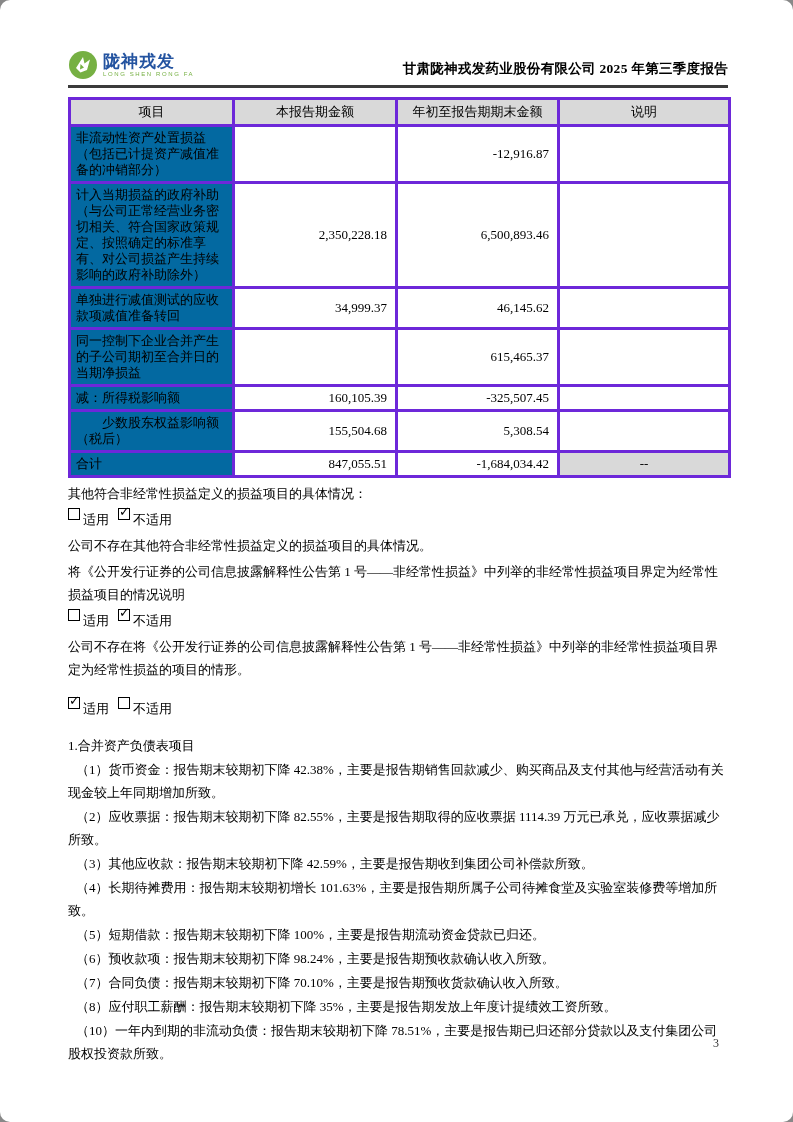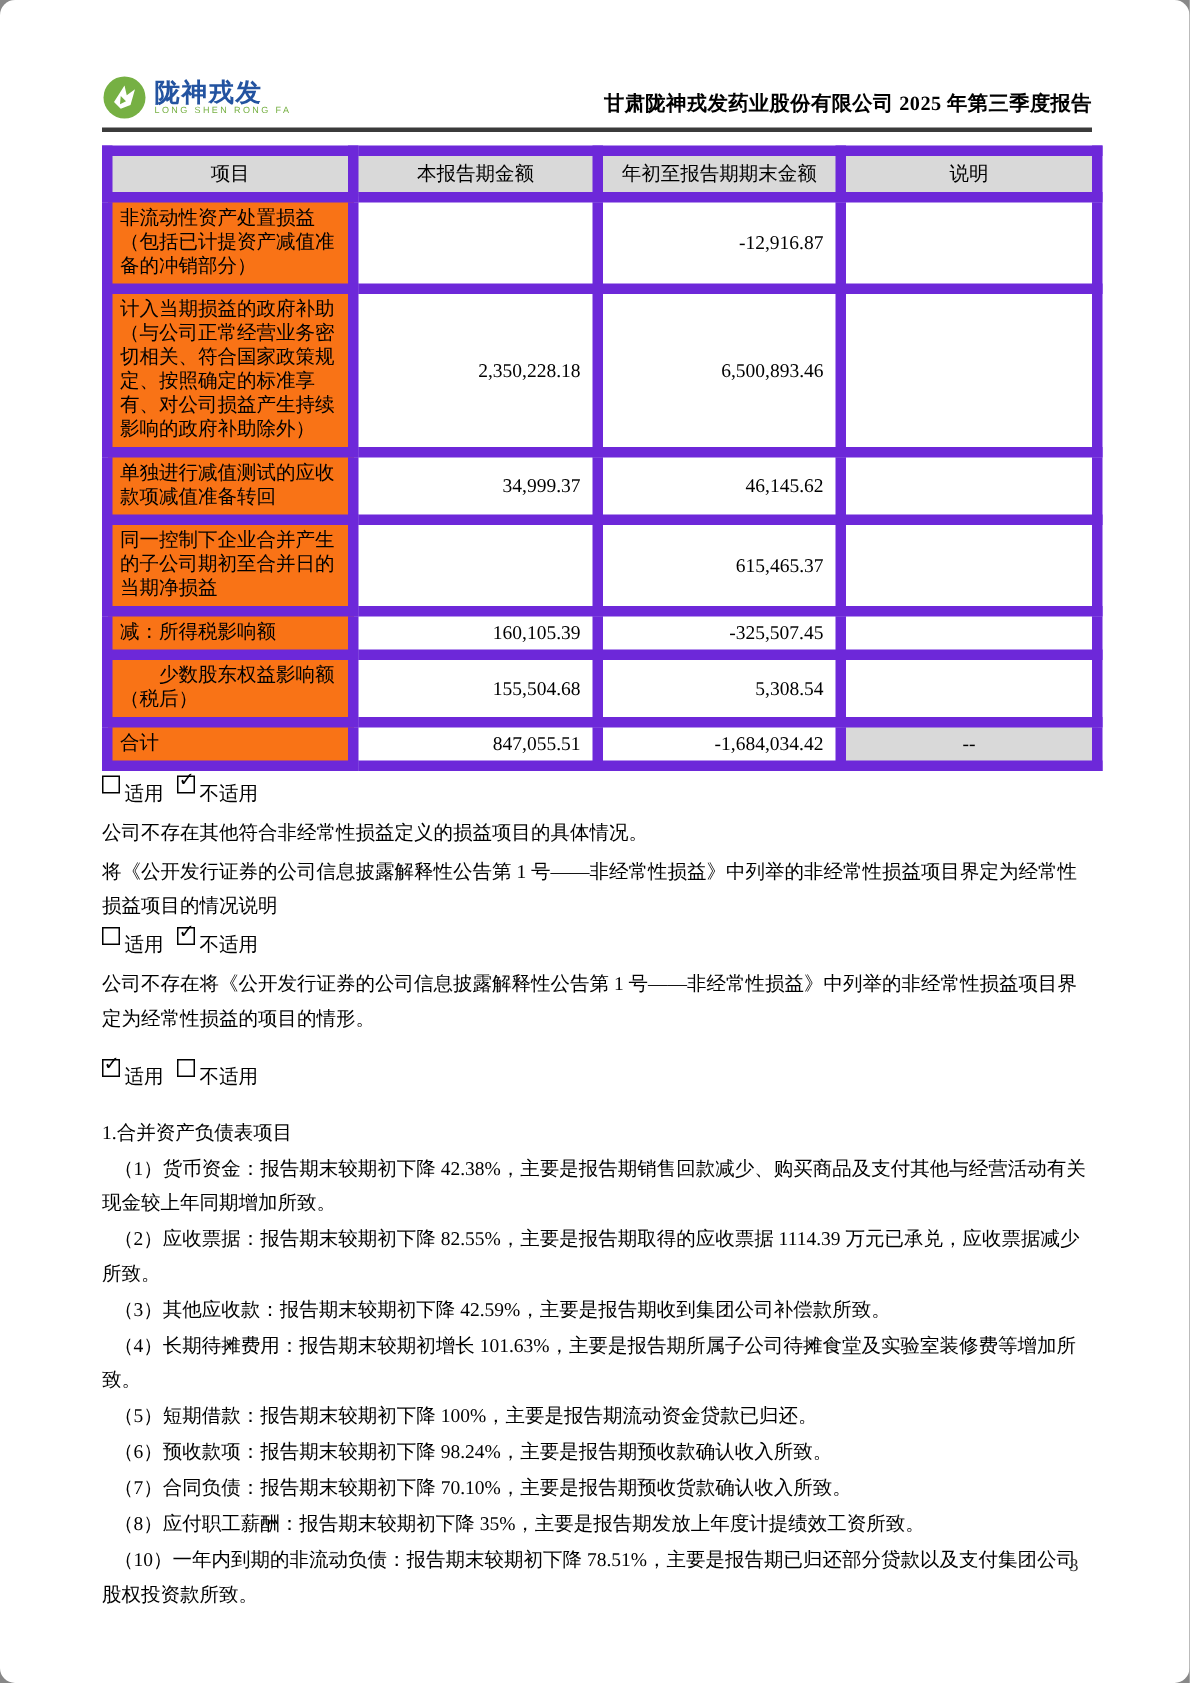--- a/index.html
+++ b/index.html
@@ -16,23 +16,23 @@
     font-size:17px;color:#2353a0;letter-spacing:1px;line-height:17px;}
   .logo-txt .en{font-family:"Liberation Sans","DejaVu Sans",sans-serif;font-size:6px;
     color:#76b043;letter-spacing:1.6px;line-height:8px;}
   .hdr-title{font-size:13.5px;font-weight:600;letter-spacing:.3px;padding-bottom:2px;}
   .rule{height:2.5px;background:#3b3b3b;margin-top:5px;}
 
   
   table{border-collapse:collapse;table-layout:fixed;width:660px;margin-top:9px;
     font-size:13px;line-height:16px;}
   col.c1{width:164px}col.c2{width:163px}col.c3{width:162px}col.c4{width:171px}
-  th,td{border:7px solid #6d28d9;padding:3px 5px;vertical-align:middle;}
+  th,td{border:3px solid #6d28d9;padding:3px 5px;vertical-align:middle;}
   th{background:#d9d9d9;font-weight:normal;text-align:center;padding:4px 2px;}
-  td.item{background:#f97316;text-align:left;font-family:Liberation Mono, monospace;}
+  td.item{background:#0369a1;text-align:left;}
   td.num{text-align:right;padding-right:8px;}
   td.note{text-align:center;}
   td.note.gray{background:#d9d9d9;}
   td.indent-first{text-indent:2em;}
 
   
   .para{font-size:13px;line-height:23px;margin:3px 0 0 0;}
   .gap-s{margin-top:4px;}
   .checkline{font-size:13px;line-height:23px;margin:3px 0 0 0;display:flex;}
   .cb{position:relative;display:inline-block;width:10px;height:10px;border:1.5px solid #000;
@@ -120,20 +120,21 @@
       </tr>
       <tr>
         <td class="item">合计</td>
         <td class="num">847,055.51</td>
         <td class="num">-1,684,034.42</td>
         <td class="note gray">--</td>
       </tr>
     </tbody>
       </table>
 
+    <p class="para gap-s">其他符合非经常性损益定义的损益项目的具体情况：</p>
 
     <div class="checkline">
       <span class="cb"></span>
       <span>适用</span>
       <span class="cb-gap"></span>
       <span class="cb">
           <i class="tick">✓</i>
         </span>
       <span>不适用</span>
     </div>

